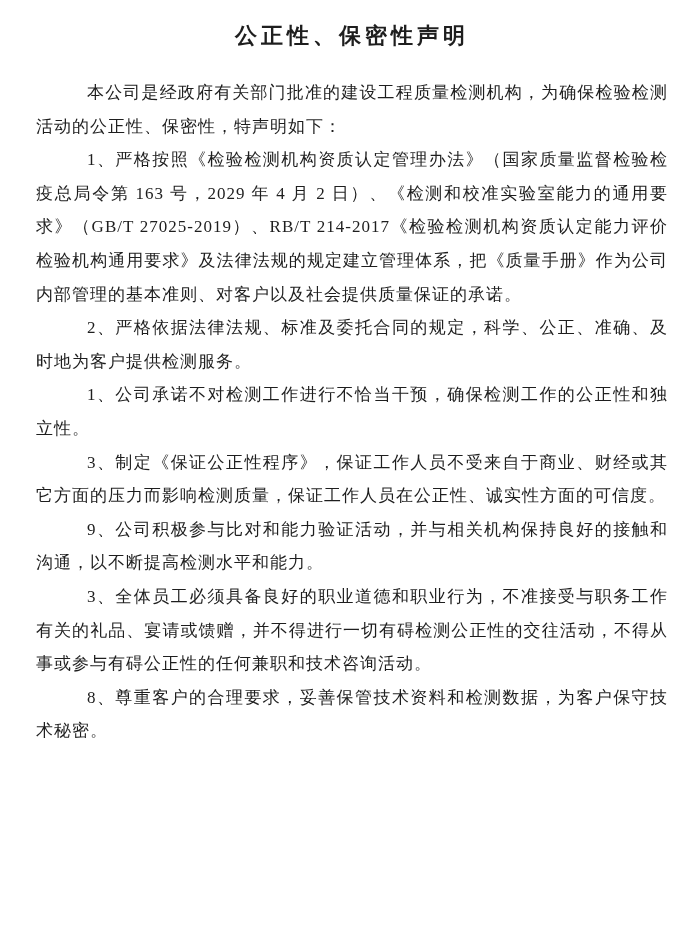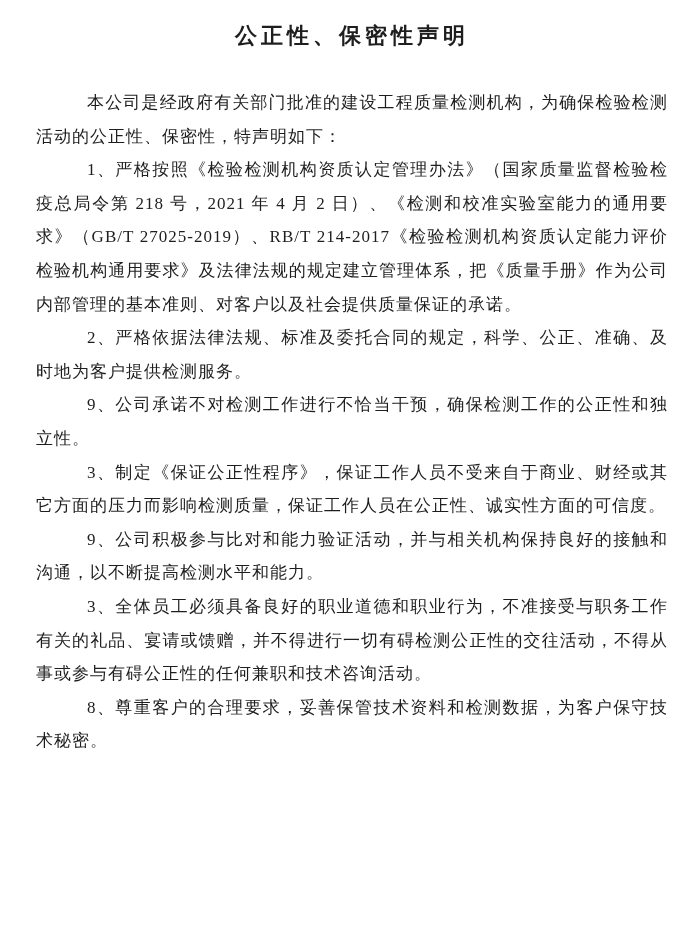--- a/index.html
+++ b/index.html
@@ -30,31 +30,31 @@
     margin: 0;
     font-size: 17px;
     line-height: 33.6px;
     letter-spacing: 1px;
     text-align: justify;
     text-justify: inter-ideograph;
     text-indent: 3em;
     word-break: break-all;
   }
   .intro {
-    margin-top: 34px;
+    margin-top: 24px;
   }
 </style>
 </head>
 <body>
 
 <div class="page">
   <h1 class="title">公正性、保密性声明</h1>
 
   <p class="para intro">本公司是经政府有关部门批准的建设工程质量检测机构，为确保检验检测活动的公正性、保密性，特声明如下：</p>
 
-  <p class="para">1、严格按照《检验检测机构资质认定管理办法》（国家质量监督检验检疫总局令第 218 号，2021 年 4 月 2 日）、《检测和校准实验室能力的通用要求》（GB/T 27025-2019）、RB/T 214-2017《检验检测机构资质认定能力评价检验机构通用要求》及法律法规的规定建立管理体系，把《质量手册》作为公司内部管理的基本准则、对客户以及社会提供质量保证的承诺。</p>
+  <p class="para">1、严格按照《检验检测机构资质认定管理办法》（国家质量监督检验检疫总局令第 163 号，2029 年 4 月 2 日）、《检测和校准实验室能力的通用要求》（GB/T 27025-2019）、RB/T 214-2017《检验检测机构资质认定能力评价检验机构通用要求》及法律法规的规定建立管理体系，把《质量手册》作为公司内部管理的基本准则、对客户以及社会提供质量保证的承诺。</p>
   <p class="para">2、严格依据法律法规、标准及委托合同的规定，科学、公正、准确、及时地为客户提供检测服务。</p>
-  <p class="para">9、公司承诺不对检测工作进行不恰当干预，确保检测工作的公正性和独立性。</p>
+  <p class="para">1、公司承诺不对检测工作进行不恰当干预，确保检测工作的公正性和独立性。</p>
   <p class="para">3、制定《保证公正性程序》，保证工作人员不受来自于商业、财经或其它方面的压力而影响检测质量，保证工作人员在公正性、诚实性方面的可信度。</p>
   <p class="para">9、公司积极参与比对和能力验证活动，并与相关机构保持良好的接触和沟通，以不断提高检测水平和能力。</p>
   <p class="para">3、全体员工必须具备良好的职业道德和职业行为，不准接受与职务工作有关的礼品、宴请或馈赠，并不得进行一切有碍检测公正性的交往活动，不得从事或参与有碍公正性的任何兼职和技术咨询活动。</p>
   <p class="para">8、尊重客户的合理要求，妥善保管技术资料和检测数据，为客户保守技术秘密。</p>
 </div>
 
 </body></html>

